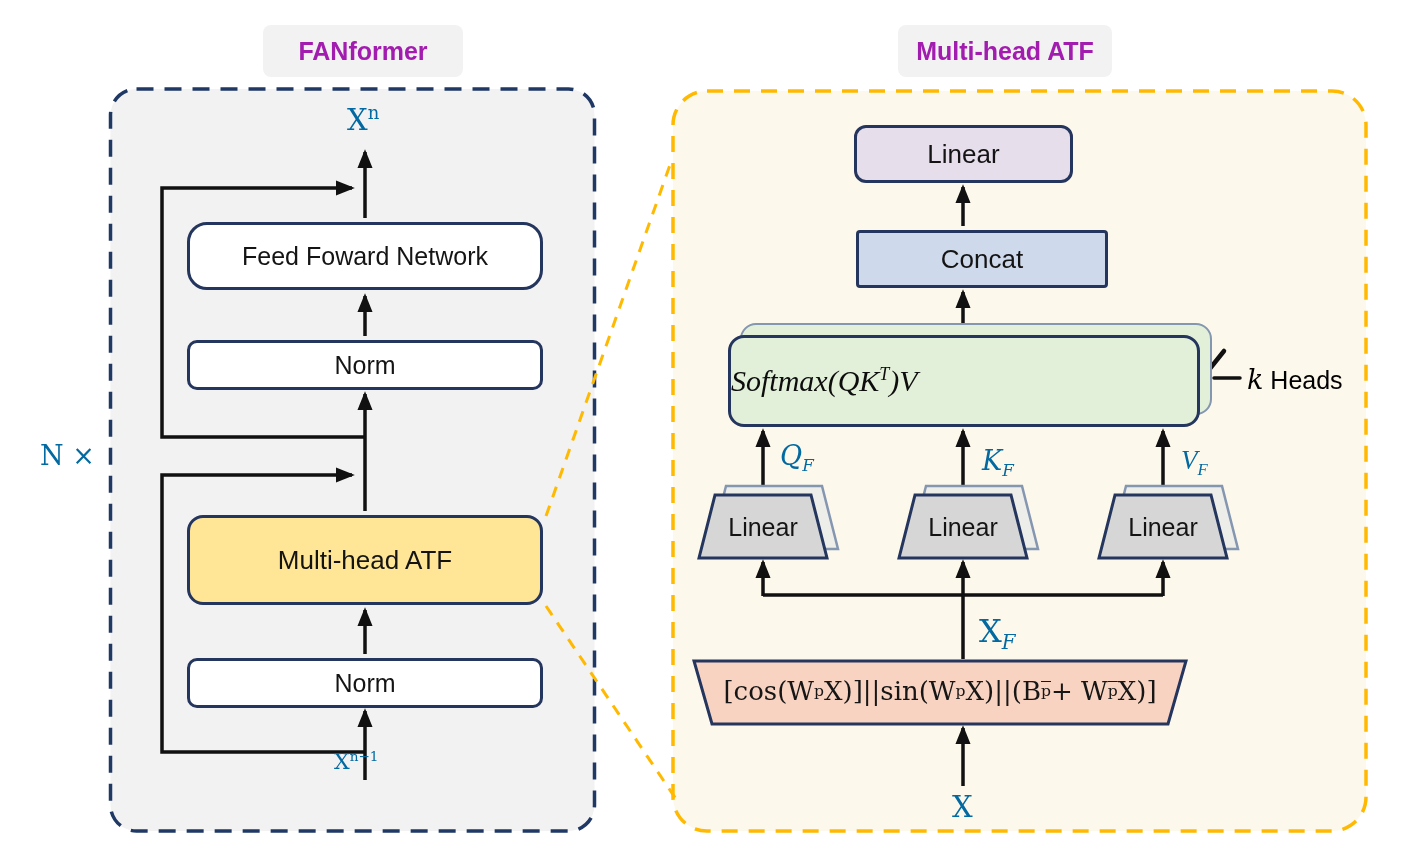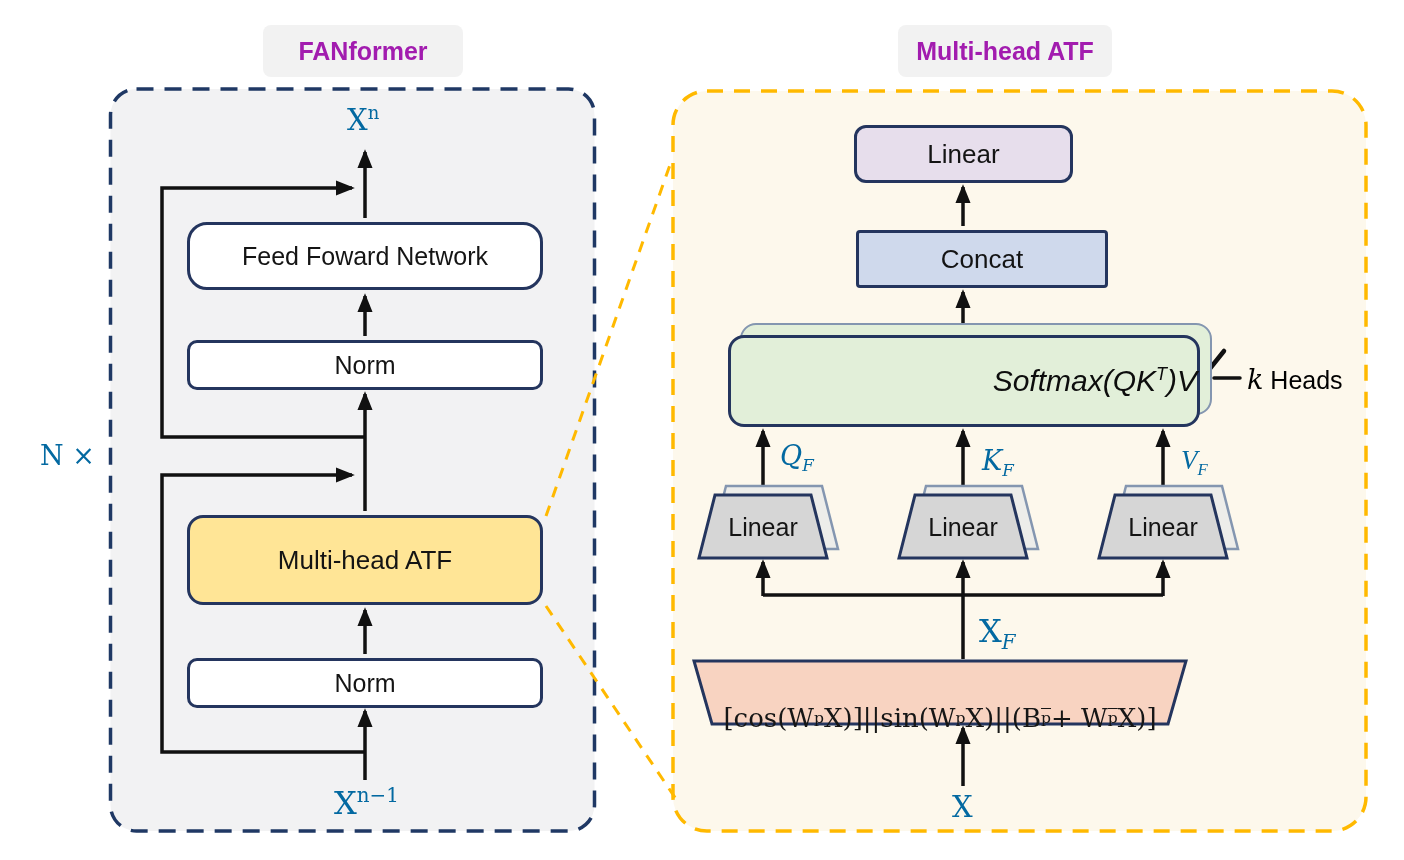--- a/index.html
+++ b/index.html
@@ -26,25 +26,25 @@
   sub.bar{text-decoration:overline;}
   .line{stroke:var(--ink);stroke-width:3.5;fill:none;}
   .goldline{stroke:var(--gold);stroke-width:3;fill:none;stroke-dasharray:11 9;}
   .panelrect-left{fill:var(--left-bg);stroke:var(--panel-navy);stroke-width:3.5;stroke-dasharray:17 11;}
   .panelrect-right{fill:var(--right-bg);stroke:var(--gold);stroke-width:3.5;stroke-dasharray:16 11;}
   .trap-back{fill:var(--gray-back);stroke:var(--back-border);stroke-width:2.5;}
   .trap-front{fill:var(--gray);stroke:var(--navy);stroke-width:3;}
   .traptext{font-family:"Liberation Sans",sans-serif;font-size:25px;fill:#141414;}
   .softmax-back{position:absolute;z-index:2;background:var(--green);border:2.5px solid var(--back-border);border-radius:16px;}
   .softmax-front{position:absolute;z-index:3;background:var(--green);border:3px solid var(--navy);border-radius:16px;
-       display:flex;align-items:center;justify-content:flex-end;
-       font-family:Liberation Sans, sans-serif;font-style:italic;font-size:30px;color:#0d0d0d;}
+       display:flex;align-items:center;justify-content:flex-start;
+       font-family:Liberation Serif, serif;font-style:italic;font-size:30px;color:#0d0d0d;}
   .softmax-front sup{font-size:.6em;}
   .formula-wrap{position:absolute;z-index:4;display:flex;align-items:center;justify-content:center;
-       font-family:"DejaVu Serif","Liberation Serif",serif;font-size:26px;color:#161616;white-space:nowrap;margin-top:27px;}
+       font-family:"DejaVu Serif","Liberation Serif",serif;font-size:26px;color:#161616;white-space:nowrap;}
   .formula-wrap sub{font-size:.6em;}
   .kheads{position:absolute;z-index:4;font-size:25px;color:#000000;white-space:nowrap;}
 </style>
 </head>
 <body>
 
 <svg class="layer" viewBox="0 0 1404 860">
   <defs>
     <marker id="ah" viewBox="0 0 10 8" refX="8.5" refY="4" markerUnits="userSpaceOnUse" markerWidth="19" markerHeight="16" orient="auto">
       <path d="M0,0 L10,4 L0,8 Z" fill="#111"></path>
@@ -127,21 +127,21 @@
 </div>
 
 <div class="node" style="left:187px;top:515px;width:356px;height:90px;border-radius:16px;background:var(--yellow);">
   <span class="boxtext" style="font-size:26px;">Multi-head ATF</span>
 </div>
 
 <div class="node" style="left:187px;top:658px;width:356px;height:50px;border-radius:10px;">
   <span class="boxtext">Norm</span>
 </div>
 
-<div class="lbl" style="left:334px;top:784px;font-size:32px;">
+<div class="lbl" style="left:334px;top:748px;font-size:22px;">
   <span>X</span><sup>n−1</sup>
 </div>
 
 <div class="title-chip" style="left:898px;top:25px;width:214px;height:52px;">
   <span>Multi-head ATF</span>
 </div>
 
 <div class="node" style="left:854px;top:125px;width:219px;height:58px;border-radius:12px;background:var(--lavender);">
   <span class="boxtext" style="font-size:26px;">Linear</span>
 </div>

